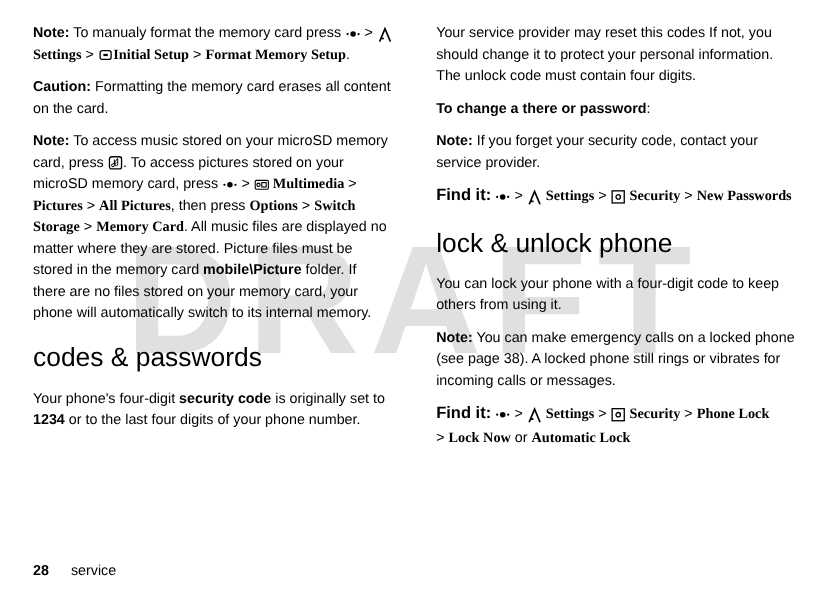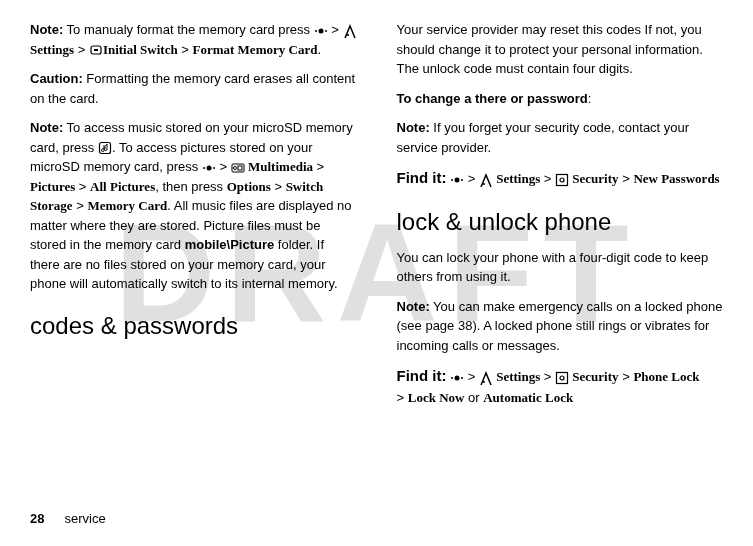--- a/index.html
+++ b/index.html
@@ -82,21 +82,21 @@
     <div class="para">
       <span class="bold">Note:</span><span> To manualy format the memory card press </span><svg class="inline-icon" viewBox="0 0 14 14">
           <circle cx="7" cy="7" r="2.5" fill="#000"></circle>
           <circle cx="2" cy="7" r="1" fill="#000"></circle>
           <circle cx="12" cy="7" r="1" fill="#000"></circle>
         </svg><span> &gt; </span><svg class="inline-icon" viewBox="0 0 14 14">
           <path d="M2 14 L7 2 L12 14 M3 11 L6 11" stroke="#000" stroke-width="1.5" fill="none"></path>
         </svg><span class="cond"> Settings</span><span> &gt; </span><svg class="inline-icon" viewBox="0 0 14 14">
           <rect x="2" y="3" width="10" height="8" rx="2" stroke="#000" stroke-width="1.2" fill="none"></rect>
           <rect x="5" y="6" width="4" height="2" fill="#000"></rect>
-        </svg><span class="cond">Initial Switch</span><span> &gt; </span><span class="cond">Format Memory Card</span><span>.</span>
+        </svg><span class="cond">Initial Setup</span><span> &gt; </span><span class="cond">Format Memory Setup</span><span>.</span>
     </div>
 
     <div class="para">
       <span class="bold">Caution:</span><span> Formatting the memory card erases all content on the card.</span>
     </div>
 
     <div class="para">
       <span class="bold">Note:</span><span> To access music stored on your microSD memory card, press </span><svg class="inline-icon" viewBox="0 0 14 14">
           <rect x="1.5" y="1.5" width="11" height="11" rx="2" stroke="#000" stroke-width="1.2" fill="none"></rect>
           <path d="M6 4 L6 9 A1.3 1.3 0 1 1 5 8 L9 3 L9 8 A1.3 1.3 0 1 1 8 7" stroke="#000" stroke-width="0.9" fill="none"></path>
@@ -106,20 +106,23 @@
           <circle cx="12" cy="7" r="1" fill="#000"></circle>
         </svg><span> &gt; </span><svg class="inline-icon" viewBox="0 0 14 14">
           <rect x="1" y="3" width="12" height="8" rx="1" stroke="#000" stroke-width="1" fill="none"></rect>
           <circle cx="4" cy="7" r="1.5" stroke="#000" stroke-width="1" fill="none"></circle>
           <rect x="7" y="5" width="4" height="4" stroke="#000" stroke-width="1" fill="none"></rect>
         </svg><span class="cond"> Multimedia</span><span> &gt; </span><span class="cond">Pictures</span><span> &gt; </span><span class="cond">All Pictures</span><span>, then press </span><span class="cond">Options</span><span> &gt; </span><span class="cond">Switch Storage</span><span> &gt; </span><span class="cond">Memory Card</span><span>. All music files are displayed no matter where they are stored. Picture files must be stored in the memory card </span><span class="bold">mobile\Picture</span><span> folder. If there are no files stored on your memory card, your phone will automatically switch to its internal memory.</span>
     </div>
 
     <h1>codes &amp; passwords</h1>
 
+    <div class="para">
+      <span>Your phone's four-digit </span><span class="bold">security code</span><span> is originally set to </span><span class="bold">1234</span><span> or to the last four digits of your phone number.</span>
+    </div>
 
   </div>
 
   <div class="col">
 
     <div class="para">Your service provider may reset this codes If not, you should change it to protect your personal information. The unlock code must contain four digits.</div>
 
     <div class="para">
       <span class="bold">To change a there or password</span><span>:</span>
     </div>

